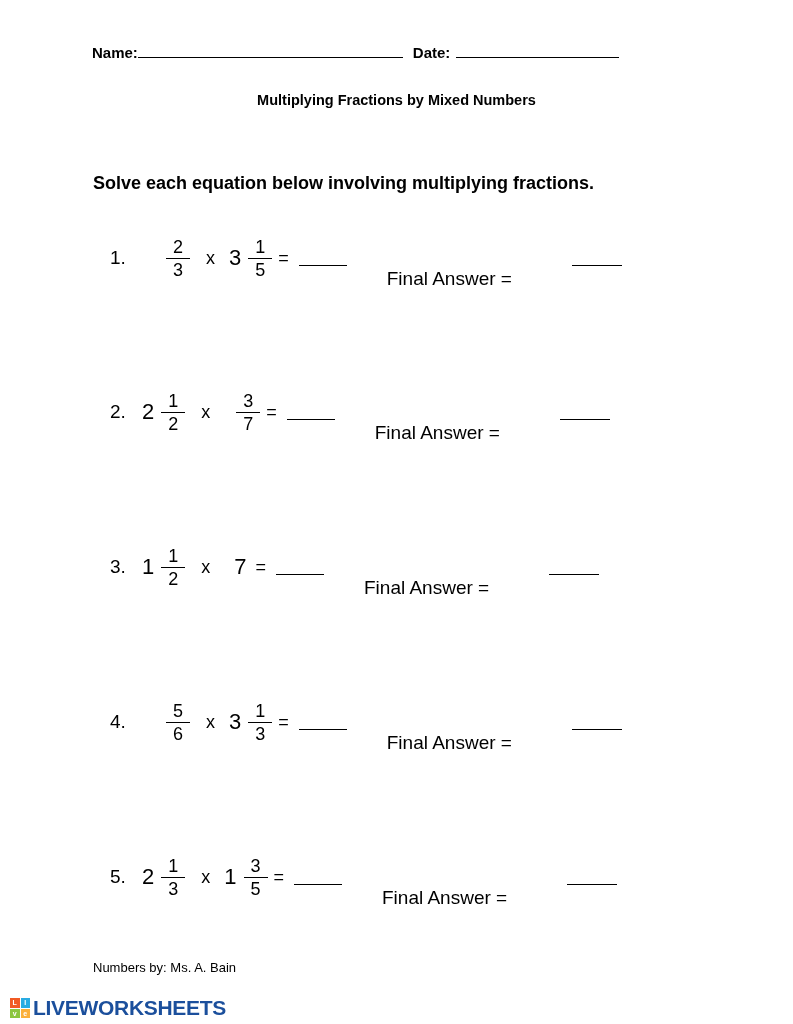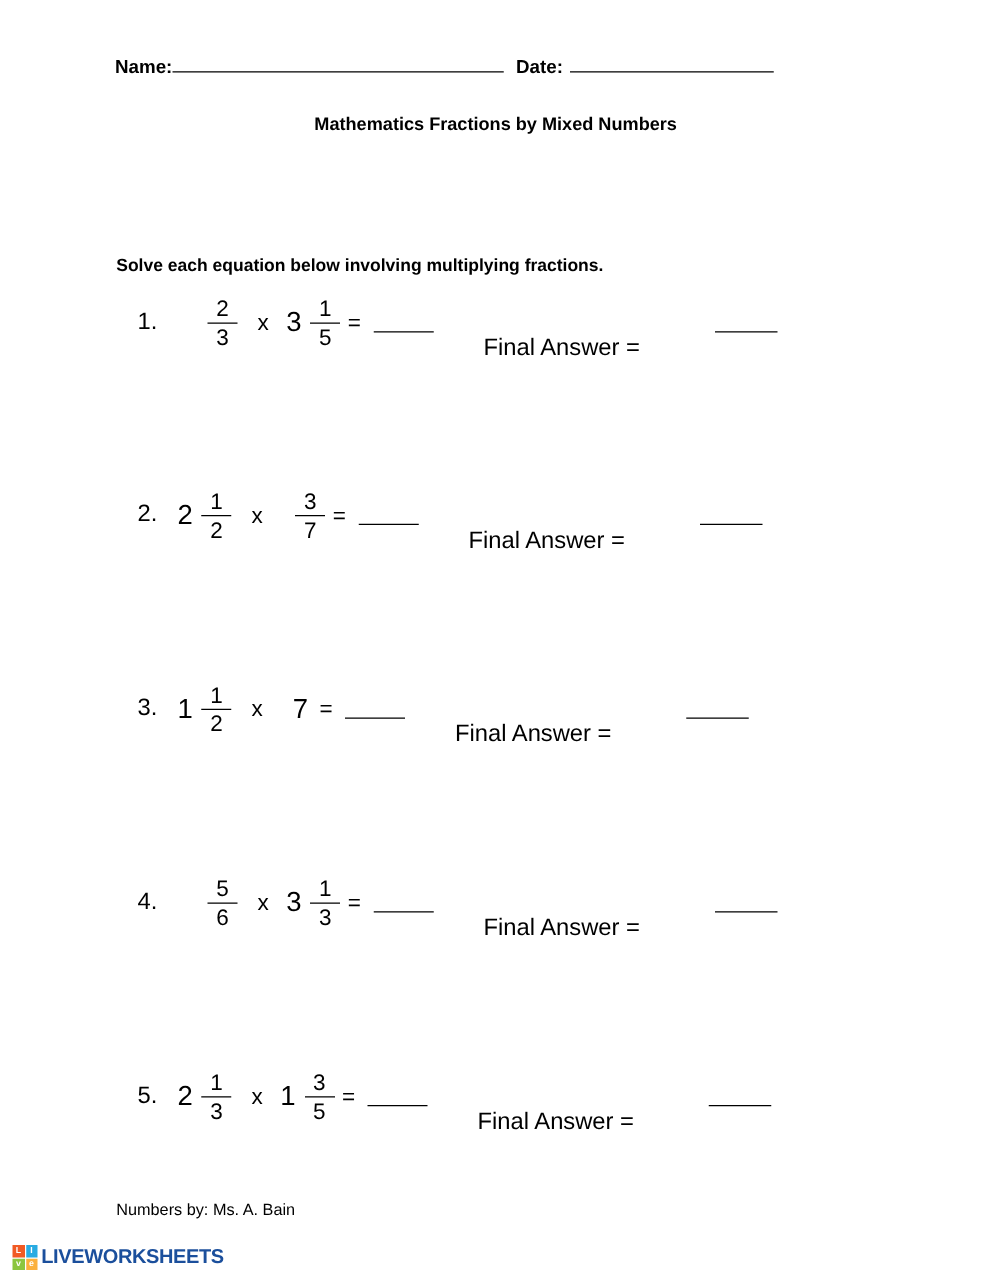--- a/index.html
+++ b/index.html
@@ -59,22 +59,21 @@
     font-size: 14.5px;
     line-height: 21px;
   }
 
   
   .instructions {
     position: absolute;
     top: 173px;
     left: 93px;
     font-weight: bold;
-    font-size: 14px;
-    margin-top: 31px;
+    font-size: 18px;
   }
 
   
   .problem {
     position: absolute;
     left: 110px;
     width: 610px;
     height: 70px;
     display: flex;
     align-items: center;
@@ -180,40 +179,40 @@
     display: flex;
     align-items: center;
     justify-content: center;
     font-weight: bold;
   }
   .bl1 { background: #f15a24; }
   .bl2 { background: #29abe2; }
   .bl3 { background: #8cc63f; }
   .bl4 { background: #fbb03b; }
   .brand-text {
-    font-size: 16px;
+    font-size: 21px;
     font-weight: bold;
     color: #1b4f9c;
     letter-spacing: -0.3px;
   }
 </style>
 </head>
 <body>
 
 <div class="page">
 
   <div class="header-line">
     <span class="field-label">Name:</span>
     <span class="rule rule-name"></span>
     <span class="field-label date-label">Date:</span>
     <span class="rule rule-date"></span>
   </div>
 
   <div class="title-block">
-    <div>Mathematics Fractions by Mixed Numbers</div>
+    <div>Multiplying Fractions by Mixed Numbers</div>
   </div>
 
   <div class="instructions">Solve each equation below involving multiplying fractions.</div>
 
   <div class="problem" style="top: 223px;">
     <span class="pnum">1.</span>
     <span class="spacer-med"></span>
     <span class="frac">
       <span class="num">2</span>
       <span class="bar"></span>

